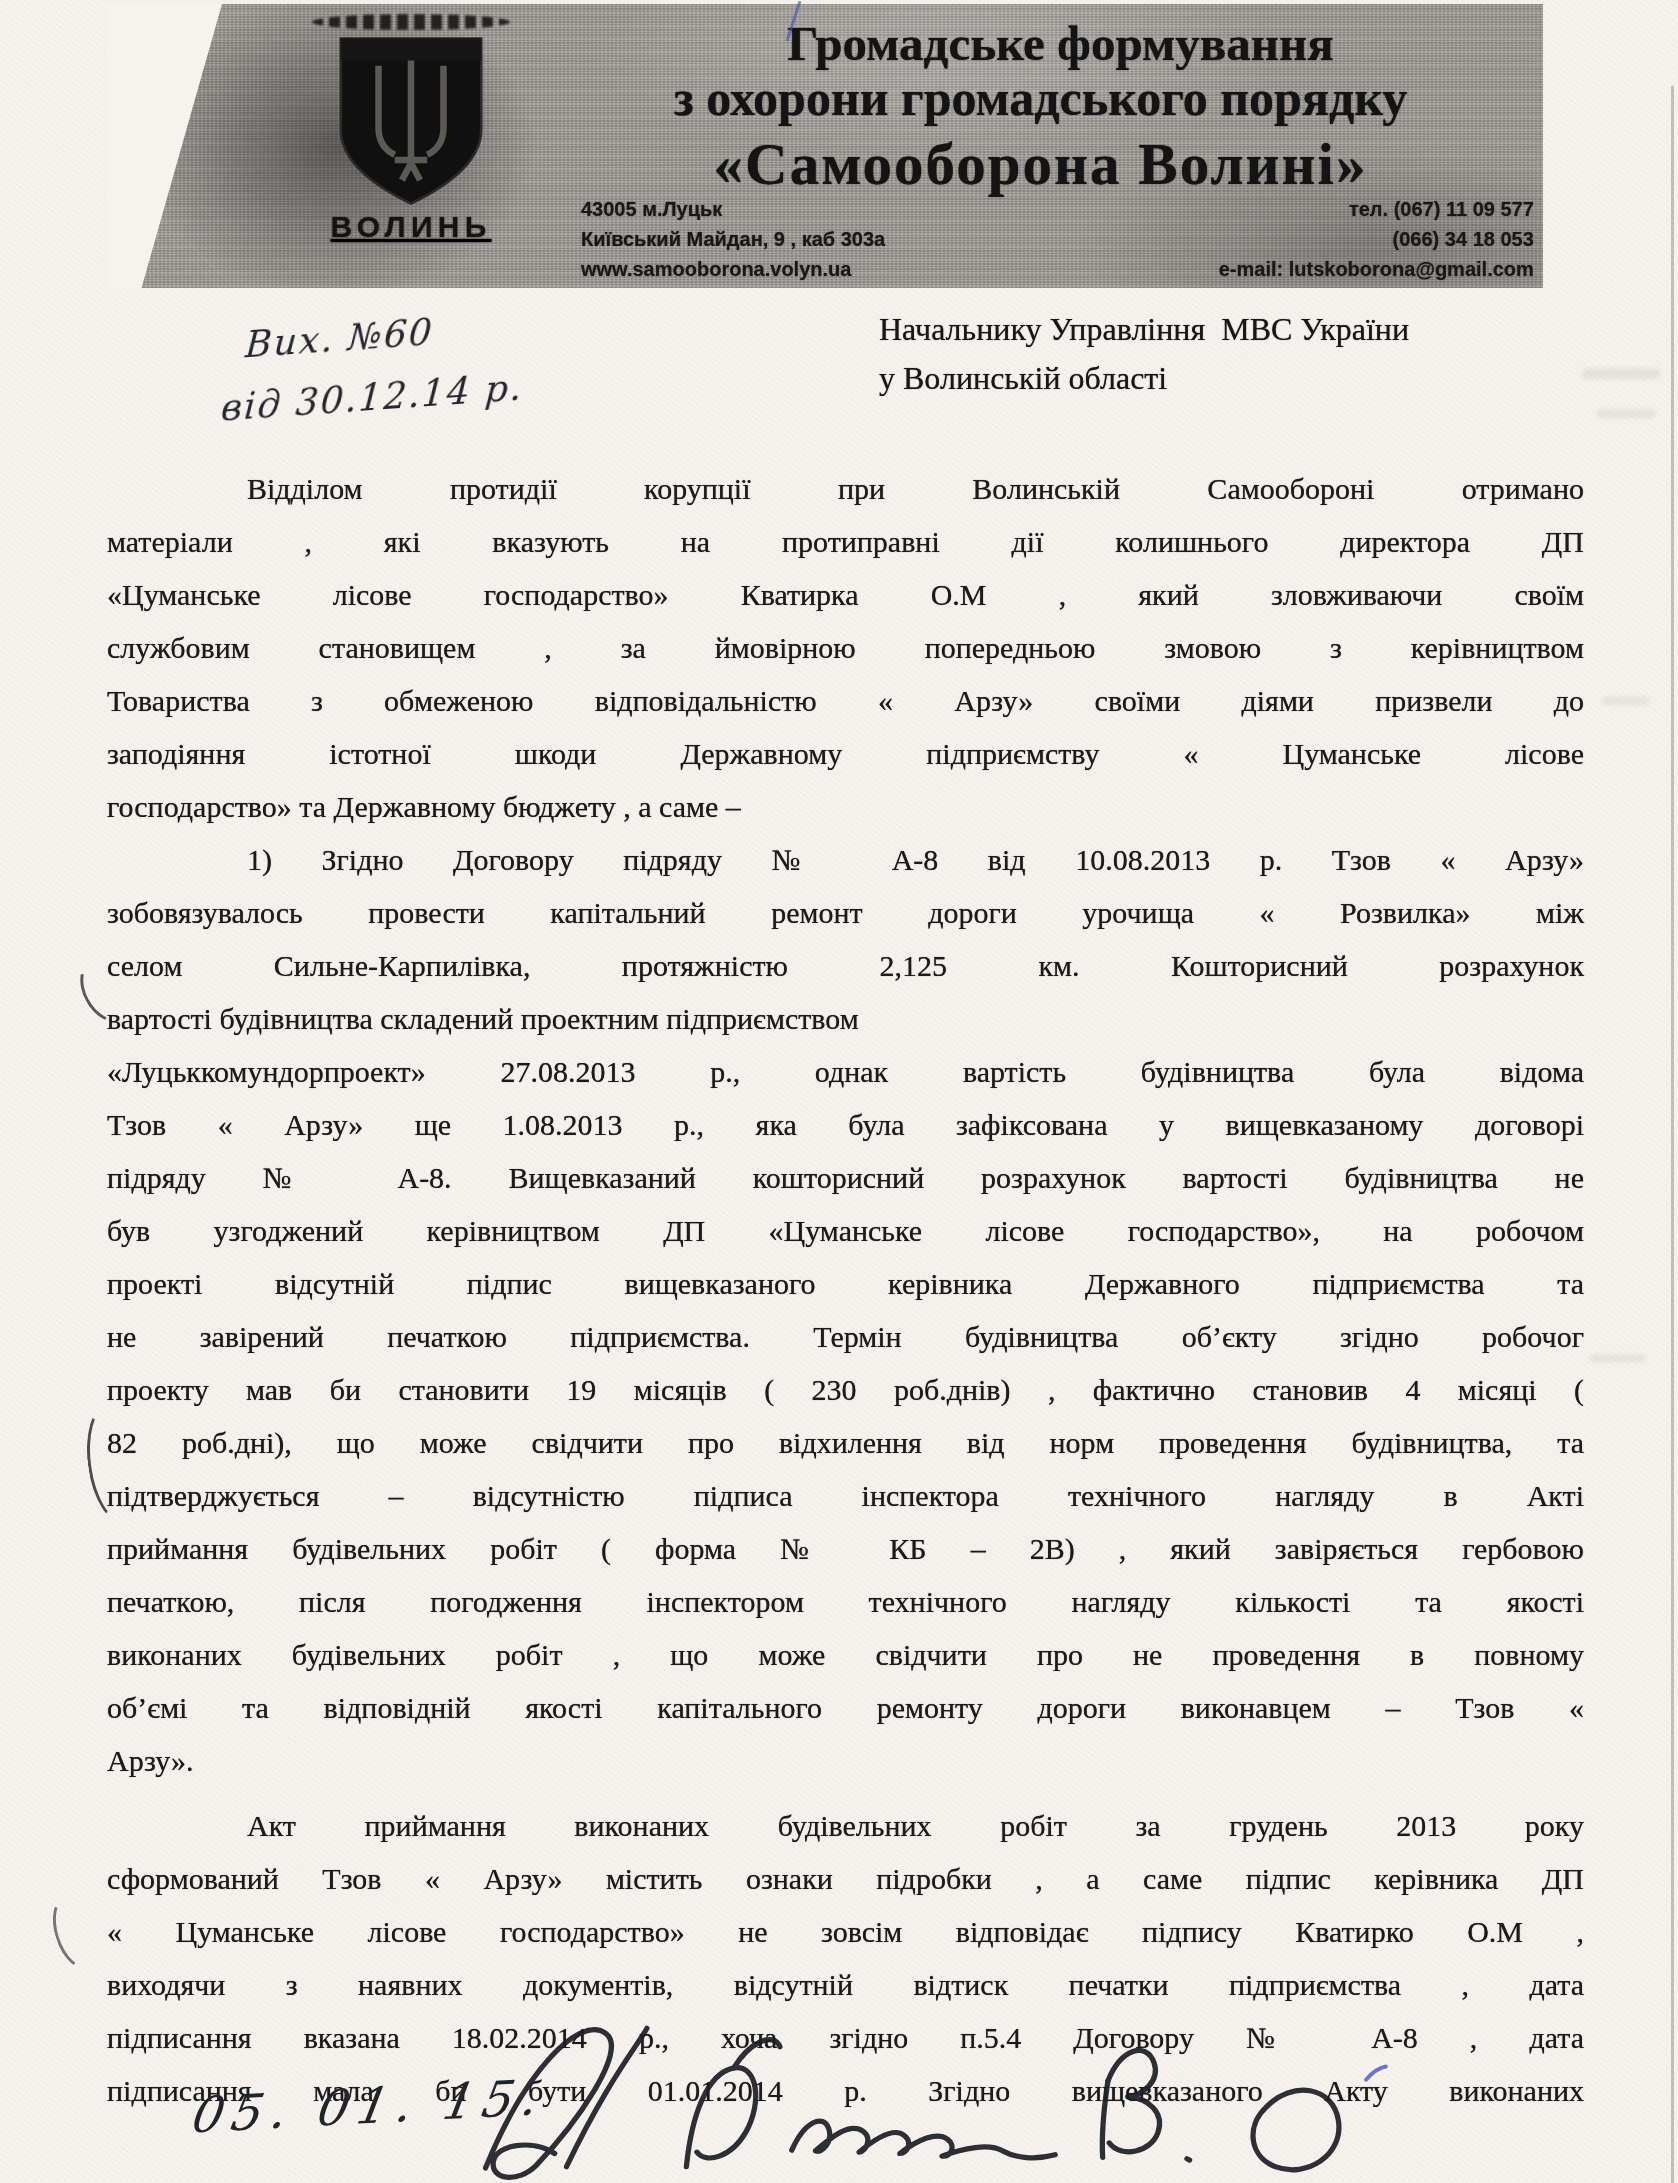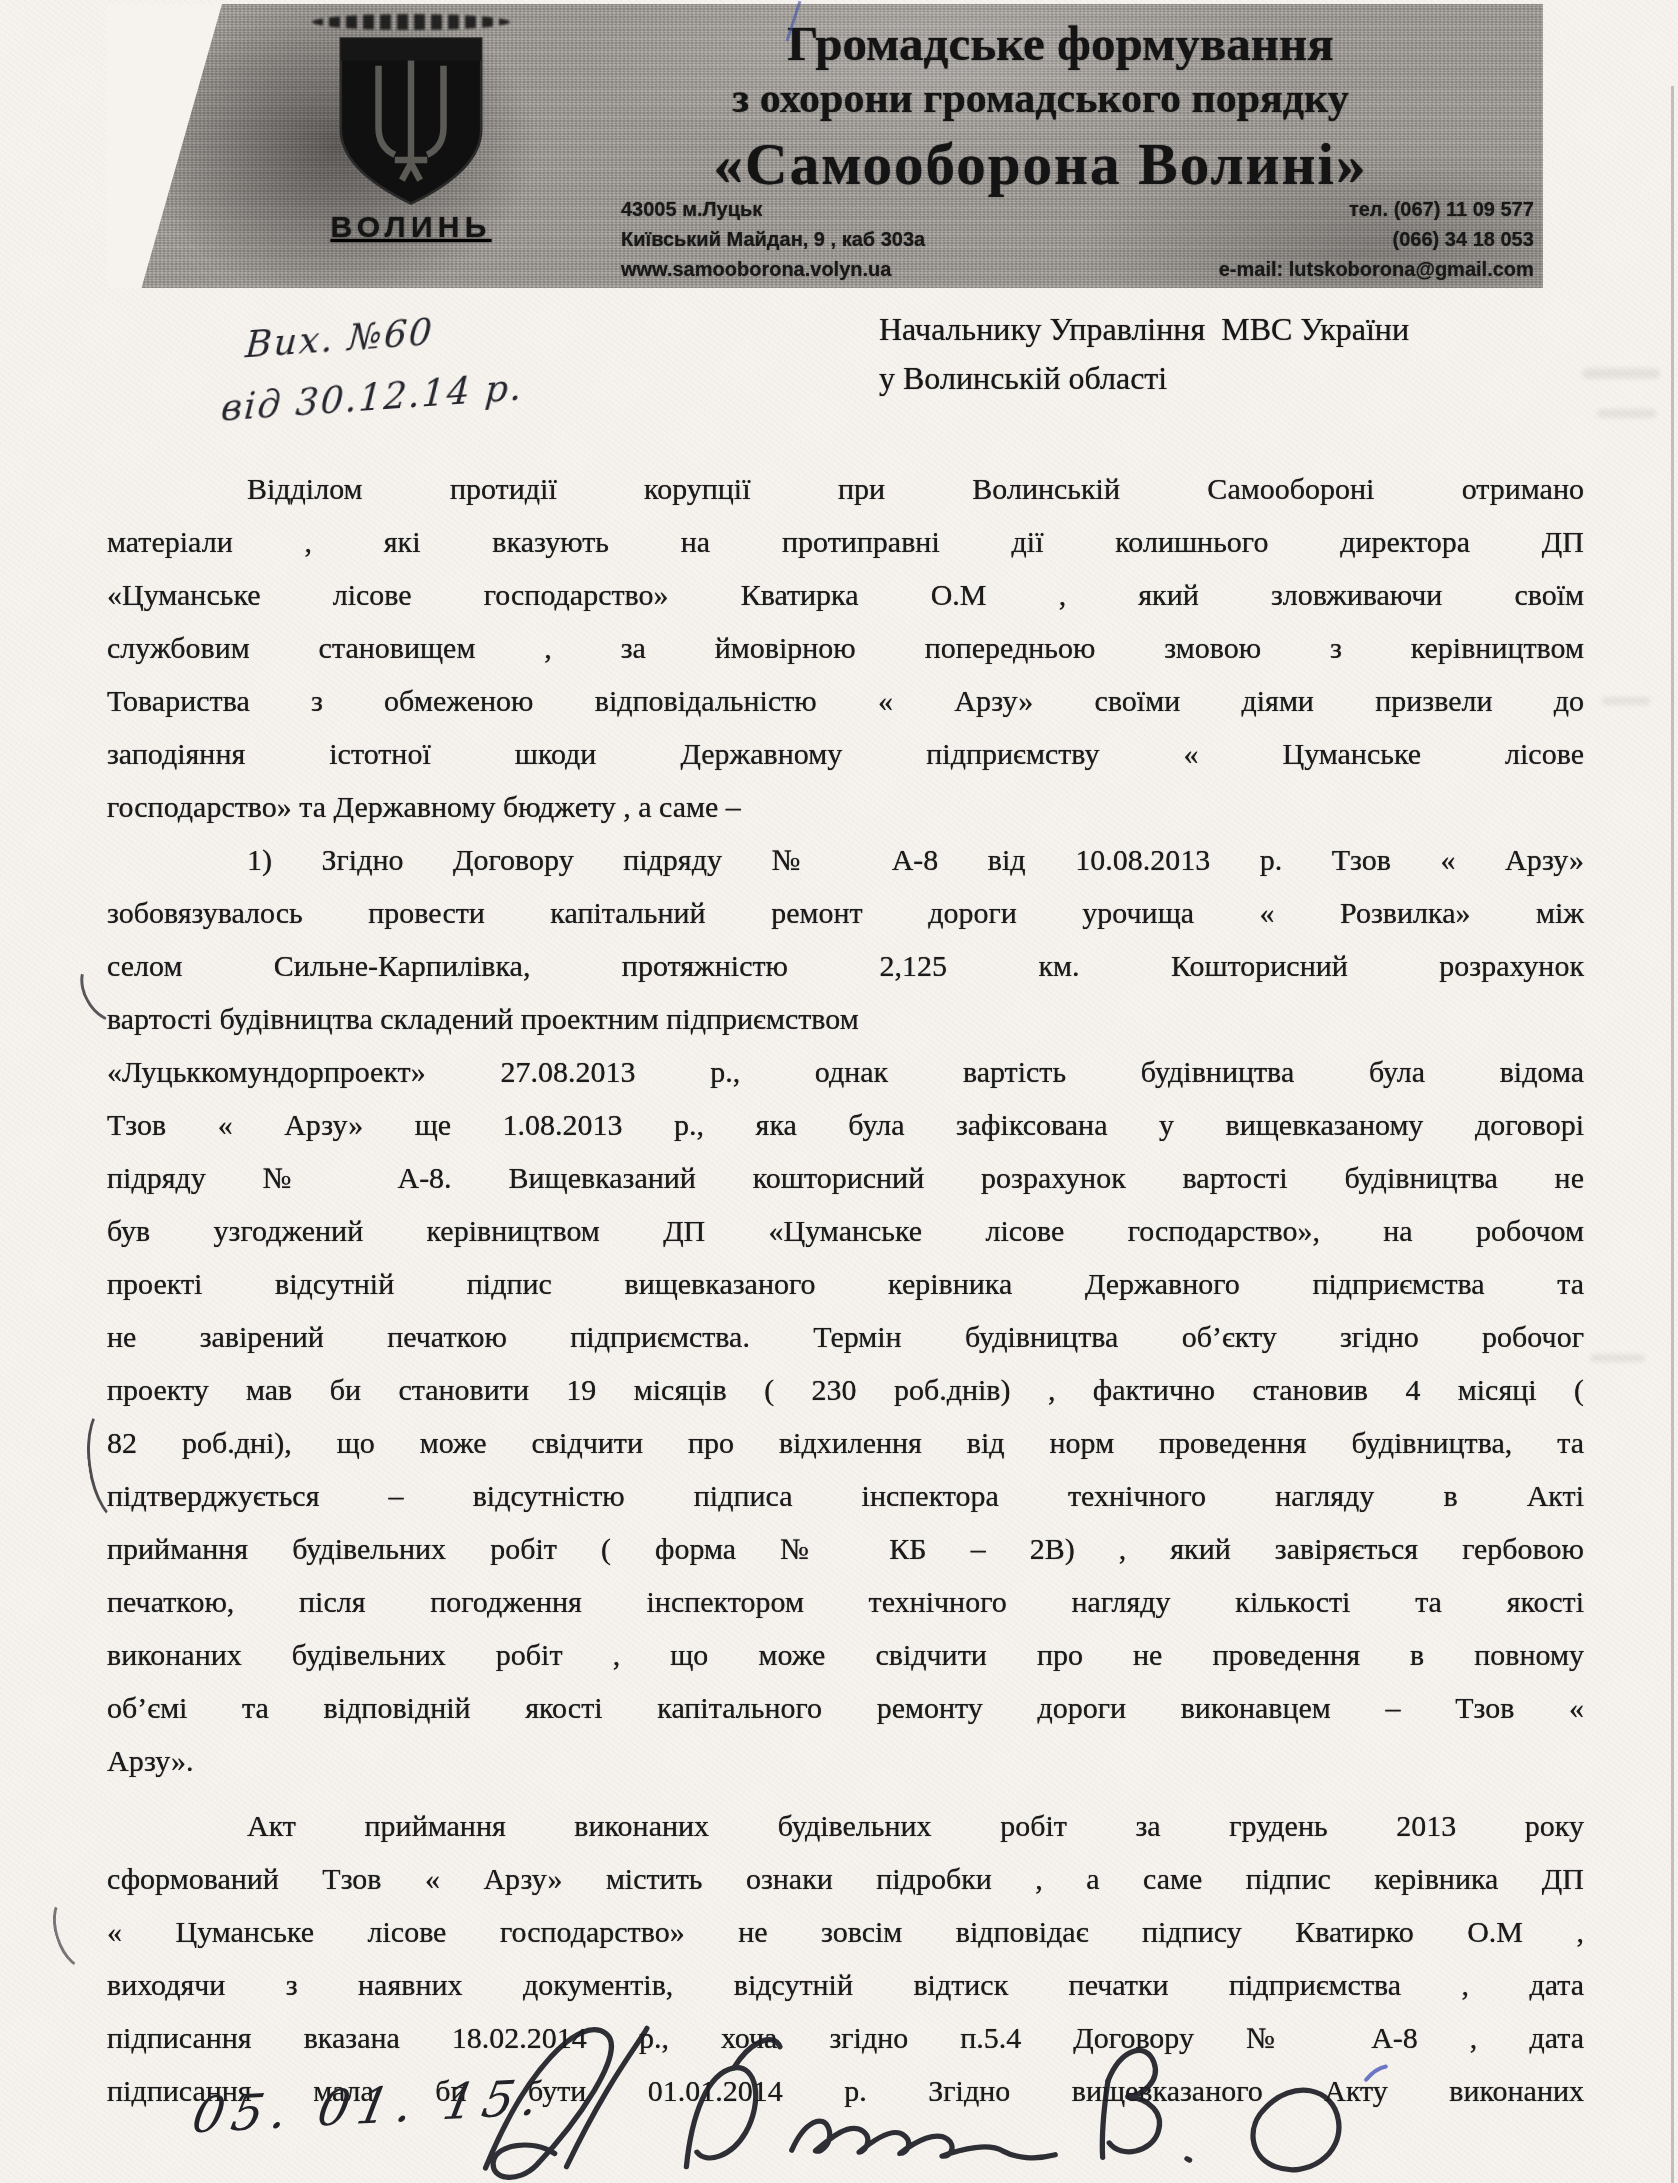--- a/index.html
+++ b/index.html
@@ -25,26 +25,26 @@
   .logo-arc{width:198px;height:16px;margin:1.3px auto 2.6px auto;border-radius:50%;
     background:repeating-linear-gradient(90deg, rgba(15,15,15,.85) 0 10.6px, transparent 10.6px 17px);
     filter:blur(1.3px);}
   .logo svg{display:block;margin:0 auto;}
   .logo-region{font-family:"Liberation Sans",sans-serif;font-weight:bold;font-size:30px;
     color:#141414;letter-spacing:5.3px;margin-top:1.3px;text-shadow:0 0 2px rgba(10,10,10,.6);
     filter:blur(0.3px);}
   .title{position:absolute;left:455px;top:14.5px;width:957px;text-align:center;color:#141414;
     font-weight:bold;filter:blur(0.3px);text-shadow:0 0 1.3px rgba(0,0,0,.75);}
   .title .t1{font-size:49px;line-height:50px;padding-left:40px;}
-  .title .t2{font-size:42px;line-height:58px;}
+  .title .t2{font-size:50px;line-height:58px;}
   .title .t3{font-size:59px;line-height:74px;letter-spacing:2px;}
   .contact{position:absolute;top:190px;font-family:"Liberation Sans",sans-serif;
     font-weight:bold;font-size:20px;line-height:30px;color:#181818;
     text-shadow:0 0 1.3px rgba(0,0,0,.55);filter:blur(0.3px);}
-  .contact.cl{left:474px;text-align:left;margin-left:40px;}
+  .contact.cl{left:474px;text-align:left;}
   .contact.cr{right:9.2px;text-align:right;}
   
   .regnote{position:absolute;left:243px;top:305px;color:#26262e;
     font-family:"DejaVu Serif",serif;font-style:italic;font-size:36px;line-height:61px;
     letter-spacing:2px;transform:rotate(-4deg) skewX(-8deg);filter:blur(0.2px);}
   .regnote .l2{margin-left:-20px;}
   
   .addressee{position:absolute;left:879px;top:305px;width:746px;color:#171717;
     font-size:32px;line-height:49px;text-shadow:0 0 1px rgba(20,20,20,.8);}
   .addressee .l{white-space:pre-wrap;}

